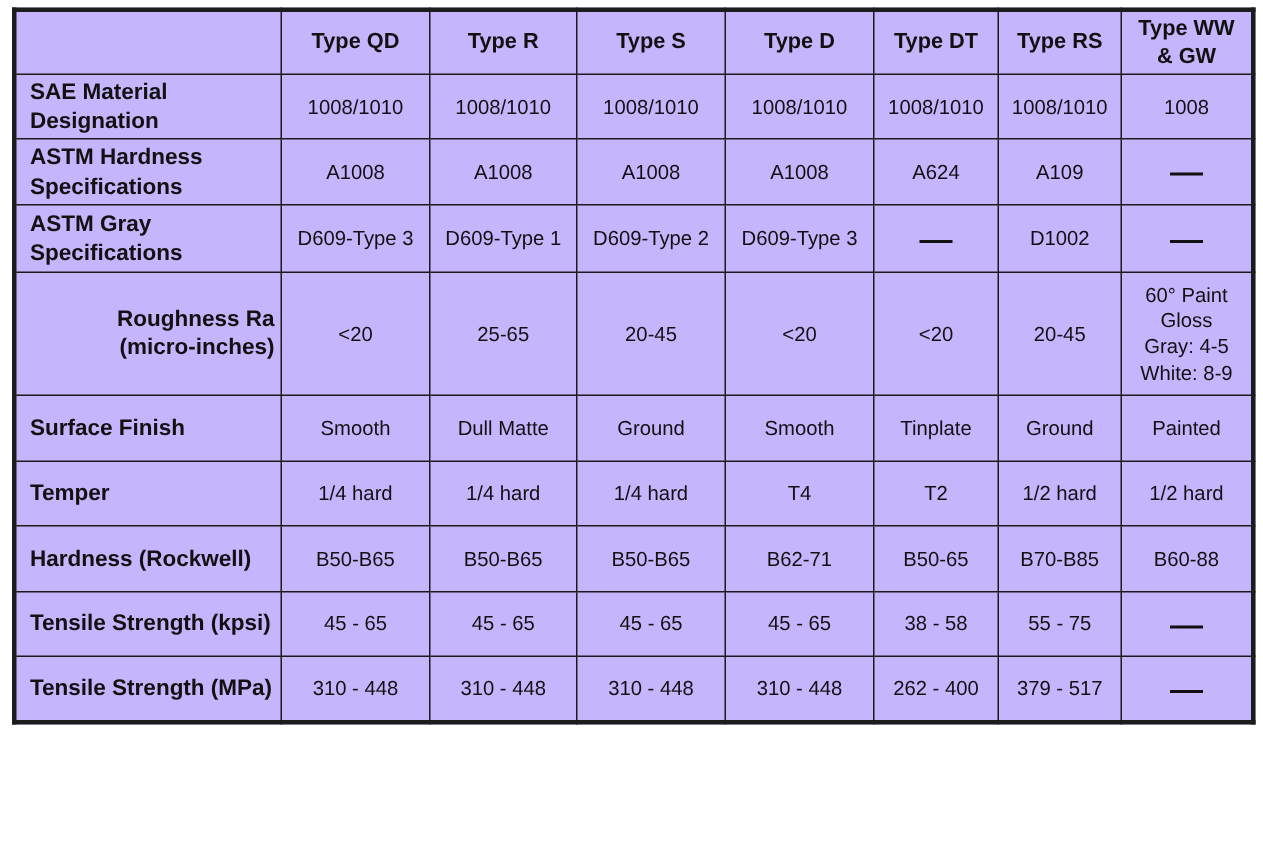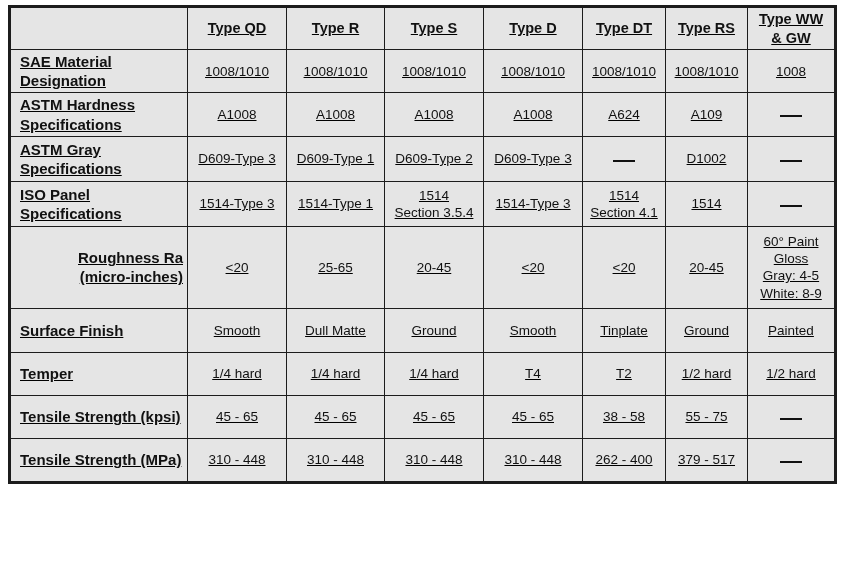--- a/index.html
+++ b/index.html
@@ -17,22 +17,21 @@
     position: absolute;
     left: 8px;
     top: 5px;
     width: 826px;
   }
   table.spec-table {
     border-collapse: collapse;
     table-layout: fixed;
     width: 826px;
     border: 3px solid #1c1c1c;
-    background: #e5e5e5;
-    text-decoration: underline;
+    background: #c4b5fd;
   }
   table.spec-table td,
   table.spec-table th {
     border: 1.5px solid #1c1c1c;
     padding: 2px 4px;
     font-size: 13.5px;
     line-height: 1.28;
     color: #111111;
     text-align: center;
     vertical-align: middle;
@@ -146,33 +145,20 @@
         <td class="row-head cell-multiline">ASTM Gray
 Specifications</td>
         <td class="cell-multiline">D609-Type 3</td>
         <td class="cell-multiline">D609-Type 1</td>
         <td class="cell-multiline">D609-Type 2</td>
         <td class="cell-multiline">D609-Type 3</td>
         <td class="cell-multiline"><span class="dash"></span></td>
         <td class="cell-multiline">D1002</td>
         <td class="cell-multiline"><span class="dash"></span></td>
       </tr>
-      <tr class="r-5">
-        <td class="row-head cell-multiline">ISO Panel
-Specifications</td>
-        <td class="cell-multiline">1514-Type 3</td>
-        <td class="cell-multiline">1514-Type 1</td>
-        <td class="cell-multiline">1514
-Section 3.5.4</td>
-        <td class="cell-multiline">1514-Type 3</td>
-        <td class="cell-multiline">1514
-Section 4.1</td>
-        <td class="cell-multiline">1514</td>
-        <td class="cell-multiline"><span class="dash"></span></td>
-      </tr>
       <tr class="r-6">
         <td class="row-head indented-sub cell-multiline">Roughness Ra
 (micro-inches)</td>
         <td class="cell-multiline">&lt;20</td>
         <td class="cell-multiline">25-65</td>
         <td class="cell-multiline">20-45</td>
         <td class="cell-multiline">&lt;20</td>
         <td class="cell-multiline">&lt;20</td>
         <td class="cell-multiline">20-45</td>
         <td class="cell-multiline">60° Paint
@@ -193,20 +179,30 @@
       <tr class="r-8">
         <td class="row-head cell-multiline">Temper</td>
         <td class="cell-multiline">1/4 hard</td>
         <td class="cell-multiline">1/4 hard</td>
         <td class="cell-multiline">1/4 hard</td>
         <td class="cell-multiline">T4</td>
         <td class="cell-multiline">T2</td>
         <td class="cell-multiline">1/2 hard</td>
         <td class="cell-multiline">1/2 hard</td>
       </tr>
+      <tr class="r-9">
+        <td class="row-head cell-multiline">Hardness (Rockwell)</td>
+        <td class="cell-multiline">B50-B65</td>
+        <td class="cell-multiline">B50-B65</td>
+        <td class="cell-multiline">B50-B65</td>
+        <td class="cell-multiline">B62-71</td>
+        <td class="cell-multiline">B50-65</td>
+        <td class="cell-multiline">B70-B85</td>
+        <td class="cell-multiline">B60-88</td>
+      </tr>
       <tr class="r-10">
         <td class="row-head cell-multiline">Tensile Strength (kpsi)</td>
         <td class="cell-multiline">45 - 65</td>
         <td class="cell-multiline">45 - 65</td>
         <td class="cell-multiline">45 - 65</td>
         <td class="cell-multiline">45 - 65</td>
         <td class="cell-multiline">38 - 58</td>
         <td class="cell-multiline">55 - 75</td>
         <td class="cell-multiline"><span class="dash"></span></td>
       </tr>

